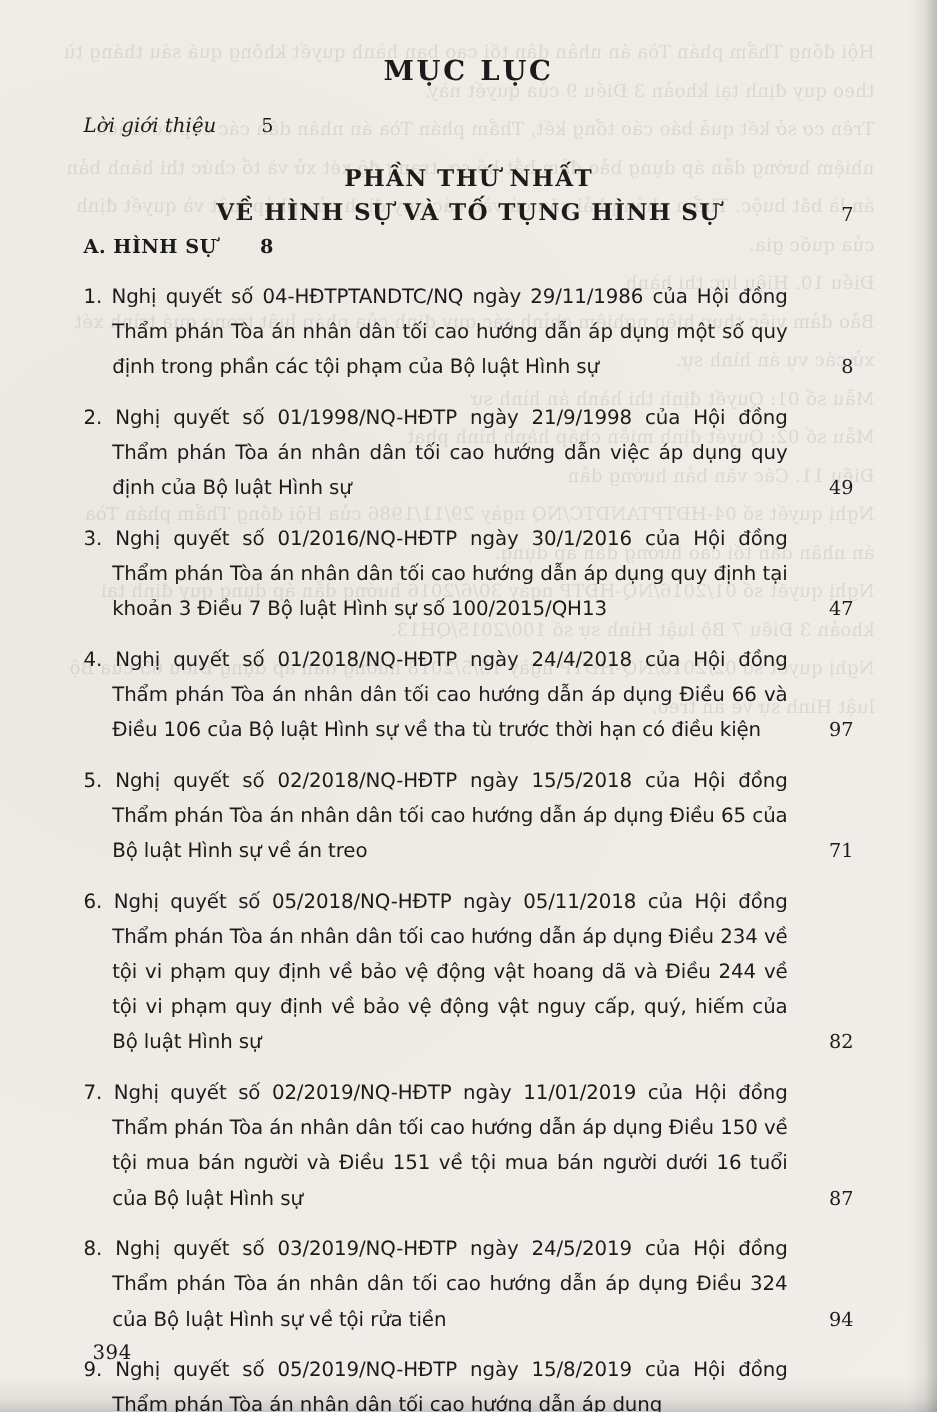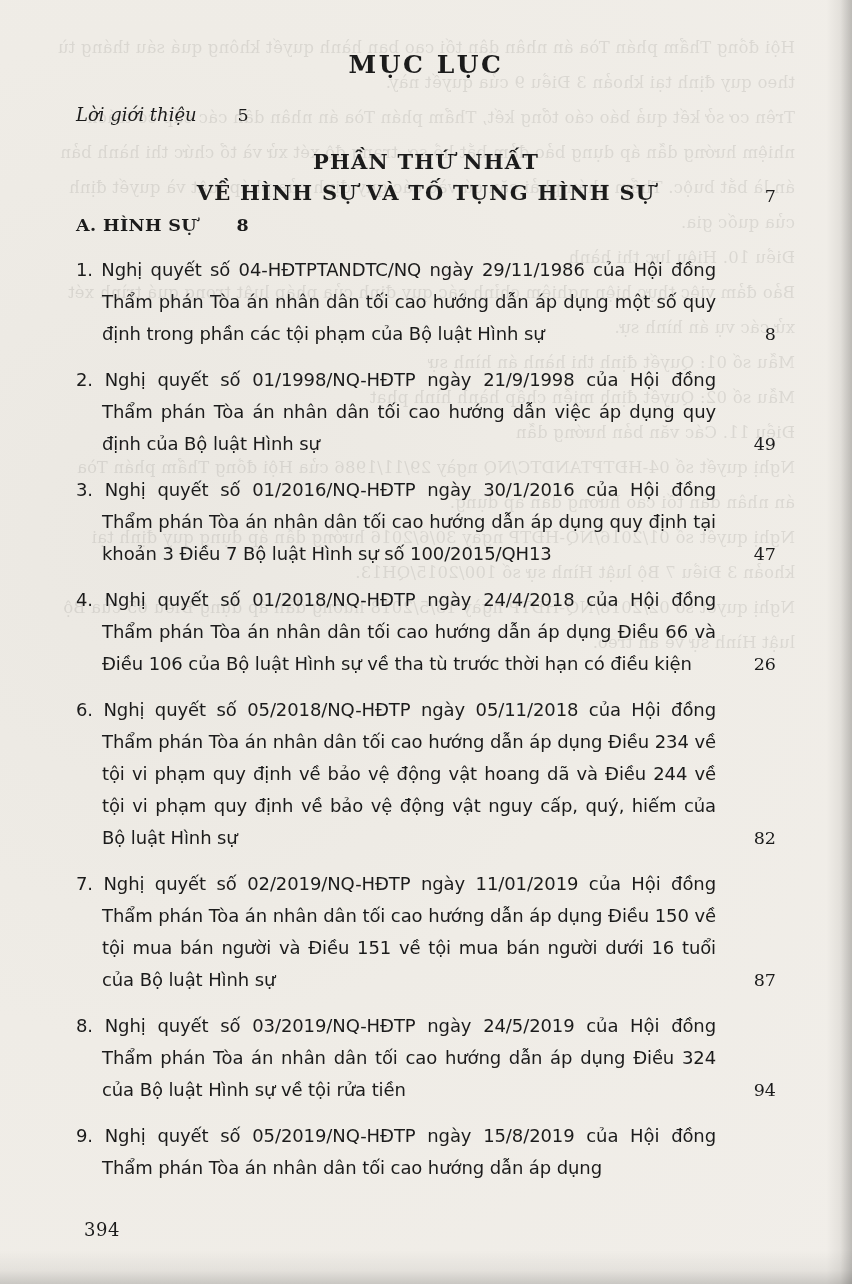--- a/index.html
+++ b/index.html
@@ -213,23 +213,27 @@
       <div class="pg">49</div>
     </div>
 
     <div class="entry">
       <div class="text">3. Nghị quyết số 01/2016/NQ-HĐTP ngày 30/1/2016 của Hội đồng Thẩm phán Tòa án nhân dân tối cao hướng dẫn áp dụng quy định tại khoản 3 Điều 7 Bộ luật Hình sự số 100/2015/QH13</div>
       <div class="pg">47</div>
     </div>
 
     <div class="entry">
       <div class="text">4. Nghị quyết số 01/2018/NQ-HĐTP ngày 24/4/2018 của Hội đồng Thẩm phán Tòa án nhân dân tối cao hướng dẫn áp dụng Điều 66 và Điều 106 của Bộ luật Hình sự về tha tù trước thời hạn có điều kiện</div>
-      <div class="pg">26</div>
-    </div>
-
+      <div class="pg">97</div>
+    </div>
+
+    <div class="entry">
+      <div class="text">5. Nghị quyết số 02/2018/NQ-HĐTP ngày 15/5/2018 của Hội đồng Thẩm phán Tòa án nhân dân tối cao hướng dẫn áp dụng Điều 65 của Bộ luật Hình sự về án treo</div>
+      <div class="pg">71</div>
+    </div>
 
     <div class="entry">
       <div class="text">6. Nghị quyết số 05/2018/NQ-HĐTP ngày 05/11/2018 của Hội đồng Thẩm phán Tòa án nhân dân tối cao hướng dẫn áp dụng Điều 234 về tội vi phạm quy định về bảo vệ động vật hoang dã và Điều 244 về tội vi phạm quy định về bảo vệ động vật nguy cấp, quý, hiếm của Bộ luật Hình sự</div>
       <div class="pg">82</div>
     </div>
 
     <div class="entry">
       <div class="text">7. Nghị quyết số 02/2019/NQ-HĐTP ngày 11/01/2019 của Hội đồng Thẩm phán Tòa án nhân dân tối cao hướng dẫn áp dụng Điều 150 về tội mua bán người và Điều 151 về tội mua bán người dưới 16 tuổi của Bộ luật Hình sự</div>
       <div class="pg">87</div>
     </div>

